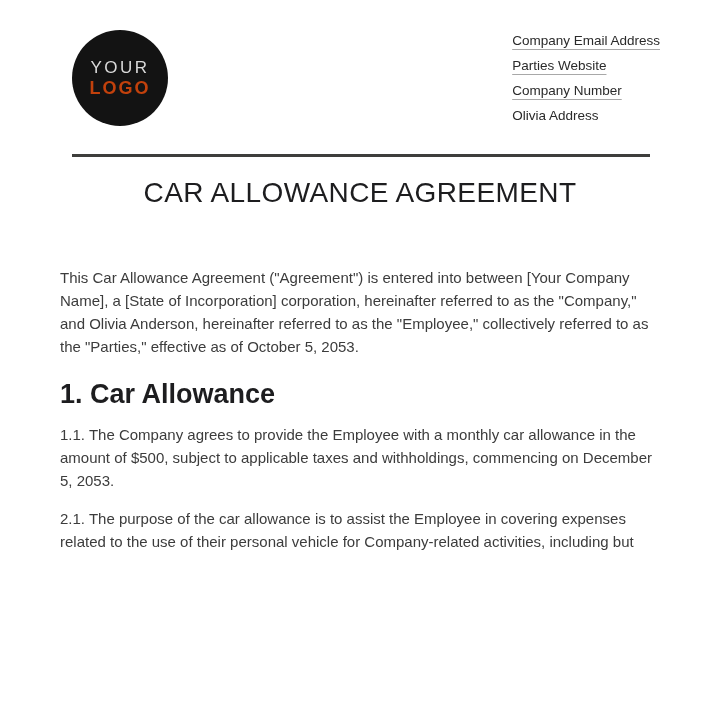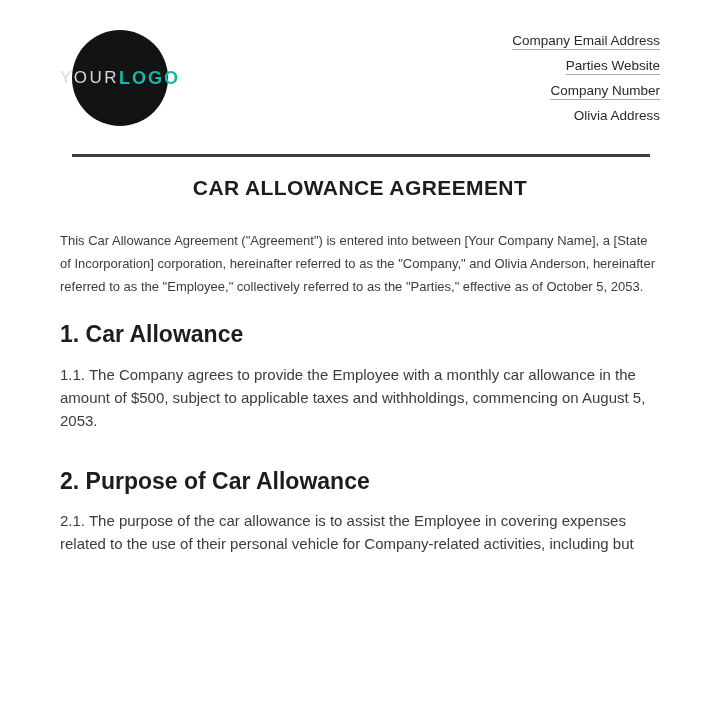--- a/index.html
+++ b/index.html
@@ -29,41 +29,41 @@
     align-items: flex-start;
     padding-top: 30px;
   }
   .logo-circle {
     width: 96px;
     height: 96px;
     margin-left: 12px;
     border-radius: 50%;
     background: #131313;
     display: flex;
-    flex-direction: row;
+    flex-direction: column;
     align-items: center;
     justify-content: center;
     flex: 0 0 auto;
   }
   .logo-your {
     color: #d9d9d9;
     font-size: 17px;
     font-weight: 400;
     letter-spacing: 2.5px;
     line-height: 20px;
   }
   .logo-word {
-    color: #14b8a6;
+    color: #c2410c;
     font-size: 18px;
     font-weight: 700;
     letter-spacing: 2px;
     line-height: 21px;
   }
   .contact {
-    text-align: right;
+    text-align: left;
     margin-top: 4px;
     font-size: 13.5px;
     color: #2a2a2a;
   }
   .contact-line {
     display: block;
     line-height: 14px;
     margin-bottom: 11px;
     color: #2a2a2a;
     text-decoration: none;
@@ -76,35 +76,35 @@
   }
   
   .divider {
     height: 3px;
     background: #3e3e3c;
     margin: 20px 10px 0 12px;
   }
   
   .doc-title {
     text-align: center;
-    font-size: 21px;
+    font-size: 28px;
     line-height: 34px;
-    font-weight: 700;
+    font-weight: 400;
     letter-spacing: 0.4px;
     color: #1d1d1f;
   }
   
   .intro {
-    margin-top: 24px;
-    font-size: 13px;
+    margin-top: 56px;
+    font-size: 15px;
     line-height: 23px;
     color: #3c3c3c;
   }
   .section-heading {
-    font-size: 23px;
+    font-size: 27px;
     line-height: 26px;
     font-weight: 800;
     color: #1d1d1f;
     margin: 0;
   }
   .heading-1 { margin-top: 23px; }
   .heading-2 { margin-top: 36px; }
   .clause {
     font-size: 15px;
     line-height: 23px;
@@ -133,18 +133,17 @@
     </div>
   </div>
 
   <div class="divider"></div>
 
   <h1 class="doc-title">CAR ALLOWANCE AGREEMENT</h1>
 
   <p class="intro">This Car Allowance Agreement ("Agreement") is entered into between [Your Company Name], a [State of Incorporation] corporation, hereinafter referred to as the "Company," and Olivia Anderson, hereinafter referred to as the "Employee," collectively referred to as the "Parties," effective as of October 5, 2053.</p>
 
   <h2 class="section-heading heading-1">1. Car Allowance</h2>
-  <p class="clause clause-1-1">1.1. The Company agrees to provide the Employee with a monthly car allowance in the amount of $500, subject to applicable taxes and withholdings, commencing on August 5, 2053.</p>
+  <p class="clause clause-1-1">1.1. The Company agrees to provide the Employee with a monthly car allowance in the amount of $500, subject to applicable taxes and withholdings, commencing on December 5, 2053.</p>
 
-  <h2 class="section-heading heading-2">2. Purpose of Car Allowance</h2>
   <p class="clause clause-2-1">2.1. The purpose of the car allowance is to assist the Employee in covering expenses related to the use of their personal vehicle for Company-related activities, including but</p>
 
 </div>
 
 </body></html>

